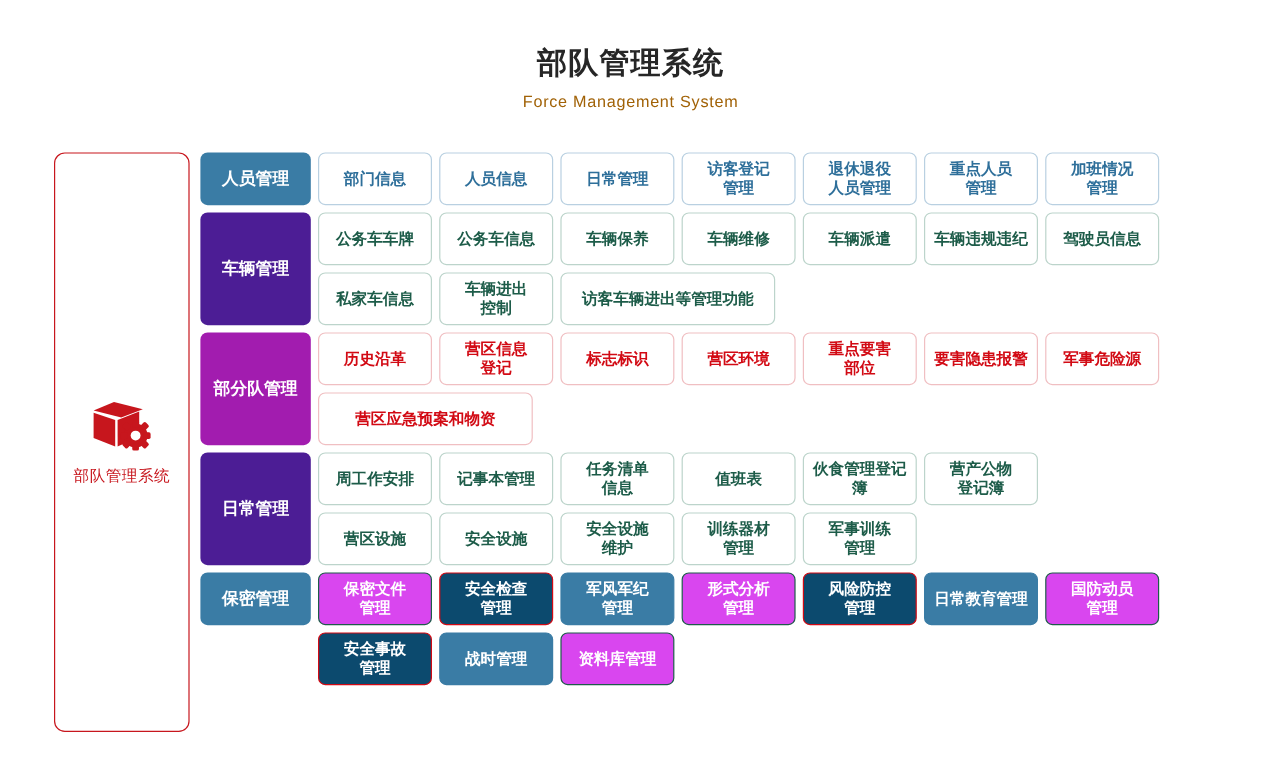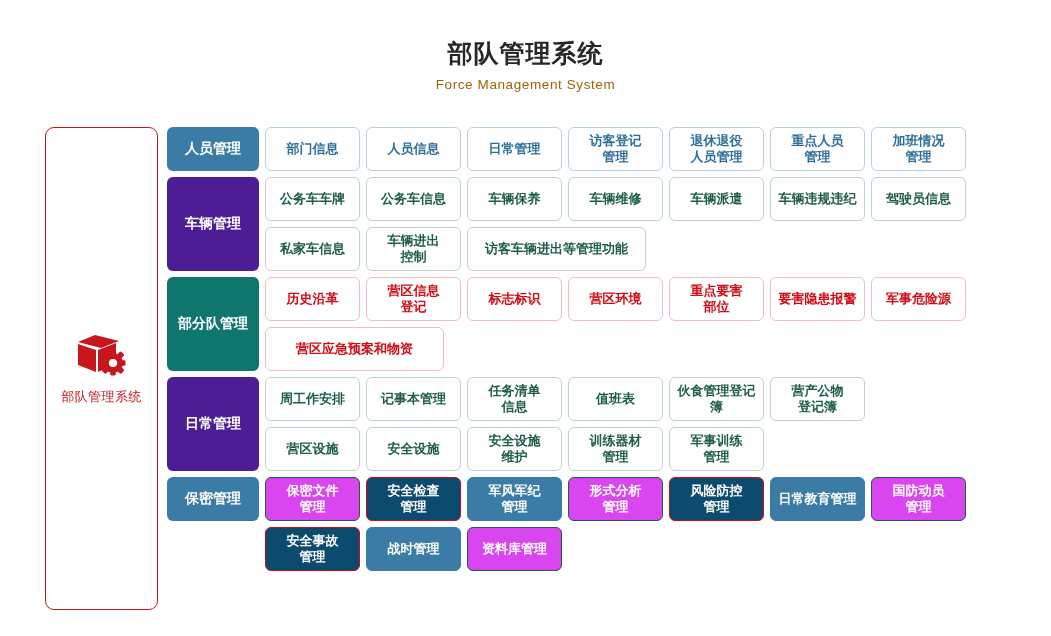--- a/index.html
+++ b/index.html
@@ -95,21 +95,21 @@
     display: flex;
     align-items: center;
     justify-content: center;
     text-align: center;
     line-height: 1.25;
     box-sizing: border-box;
     padding: 4px;
   }
   .cat.blue  { background: #3a7ca5; }
   .cat.green { background: #4c1d95; }
-  .cat.red   { background: #0f766e; }
+  .cat.red   { background: #a21caf; }
 
   .cat-stack {
     flex: 1 1 auto;
     display: flex;
     flex-direction: column;
     margin-left: 6px;
   }
   .tiles {
     display: flex;
     flex-wrap: nowrap;

